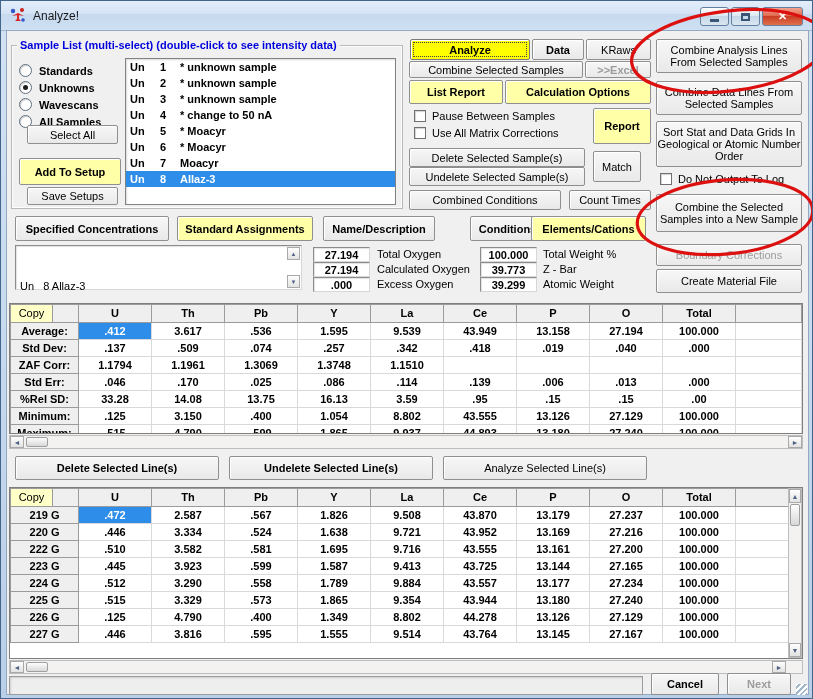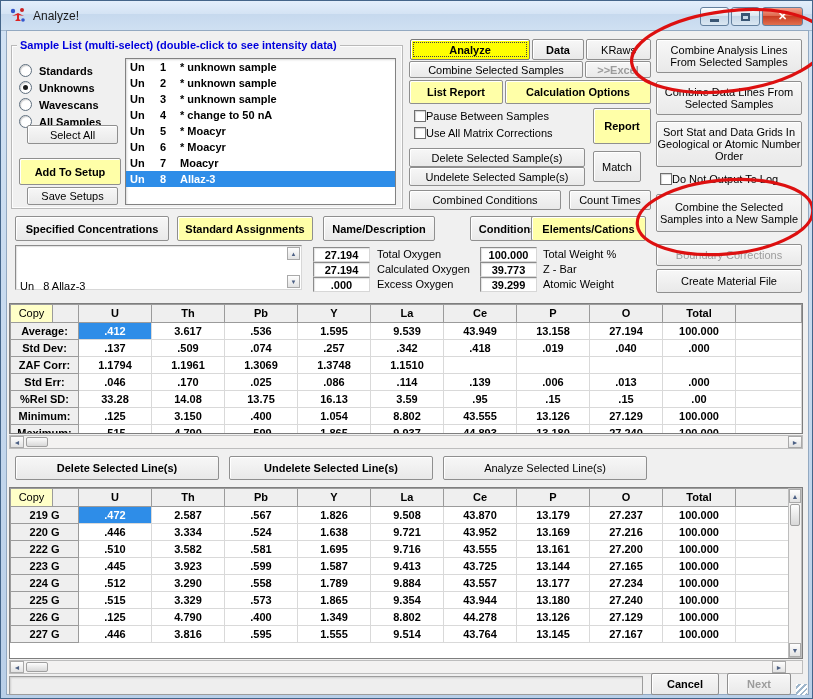--- a/index.html
+++ b/index.html
@@ -34,21 +34,21 @@
   
   .sunken{background:#fff;border:1px solid #8c8c8c;border-bottom-color:#d7d7d7;border-right-color:#d7d7d7;
           box-shadow:inset 1px 1px 1px rgba(0,0,0,.12);box-sizing:border-box;}
   .panel-sunken{background:#eeeeee;border:1px solid #9c9c9c;box-shadow:inset 1px 1px 2px rgba(0,0,0,.14);box-sizing:border-box;}
   
   .radio-row{display:flex;align-items:center;gap:7px;height:17px;}
   .radio{width:11px;height:11px;border-radius:50%;background:#fff;border:1px solid #5f6f7e;
          box-shadow:inset 1px 1px 1px #cfcfcf;position:relative;flex:0 0 auto;}
   .radio.on::after{content:"";position:absolute;left:3px;top:3px;width:5px;height:5px;border-radius:50%;background:#1c1c1c;}
   .cb{width:12px;height:12px;background:#fff;border:1px solid #707070;box-shadow:inset 1px 1px 1px #d2d2d2;box-sizing:border-box;}
-  .cbrow{display:flex;align-items:center;}
+  .cbrow{display:flex;align-items:center;gap:6px;}
   
   .listbox{background:#fff;border:1px solid #828282;box-shadow:inset 1px 1px 2px rgba(0,0,0,.15);overflow:hidden;box-sizing:border-box;}
   .lirow{height:16px;line-height:16px;padding-left:4px;white-space:nowrap;font-weight:bold;}
   .lirow.sel{background:var(--sel,#2e8de8);color:#fff;}
   .li-t{display:inline-block;width:24px;}
   .li-n{display:inline-block;width:12px;text-align:right;}
   .li-d{margin-left:14px;}
   
   .gridbox{background:#fff;border:1px solid #7e7e7e;overflow:hidden;box-sizing:border-box;}
   table.grid{border-collapse:collapse;table-layout:fixed;width:100%;font-size:11px;font-weight:bold;background:#fff;}

